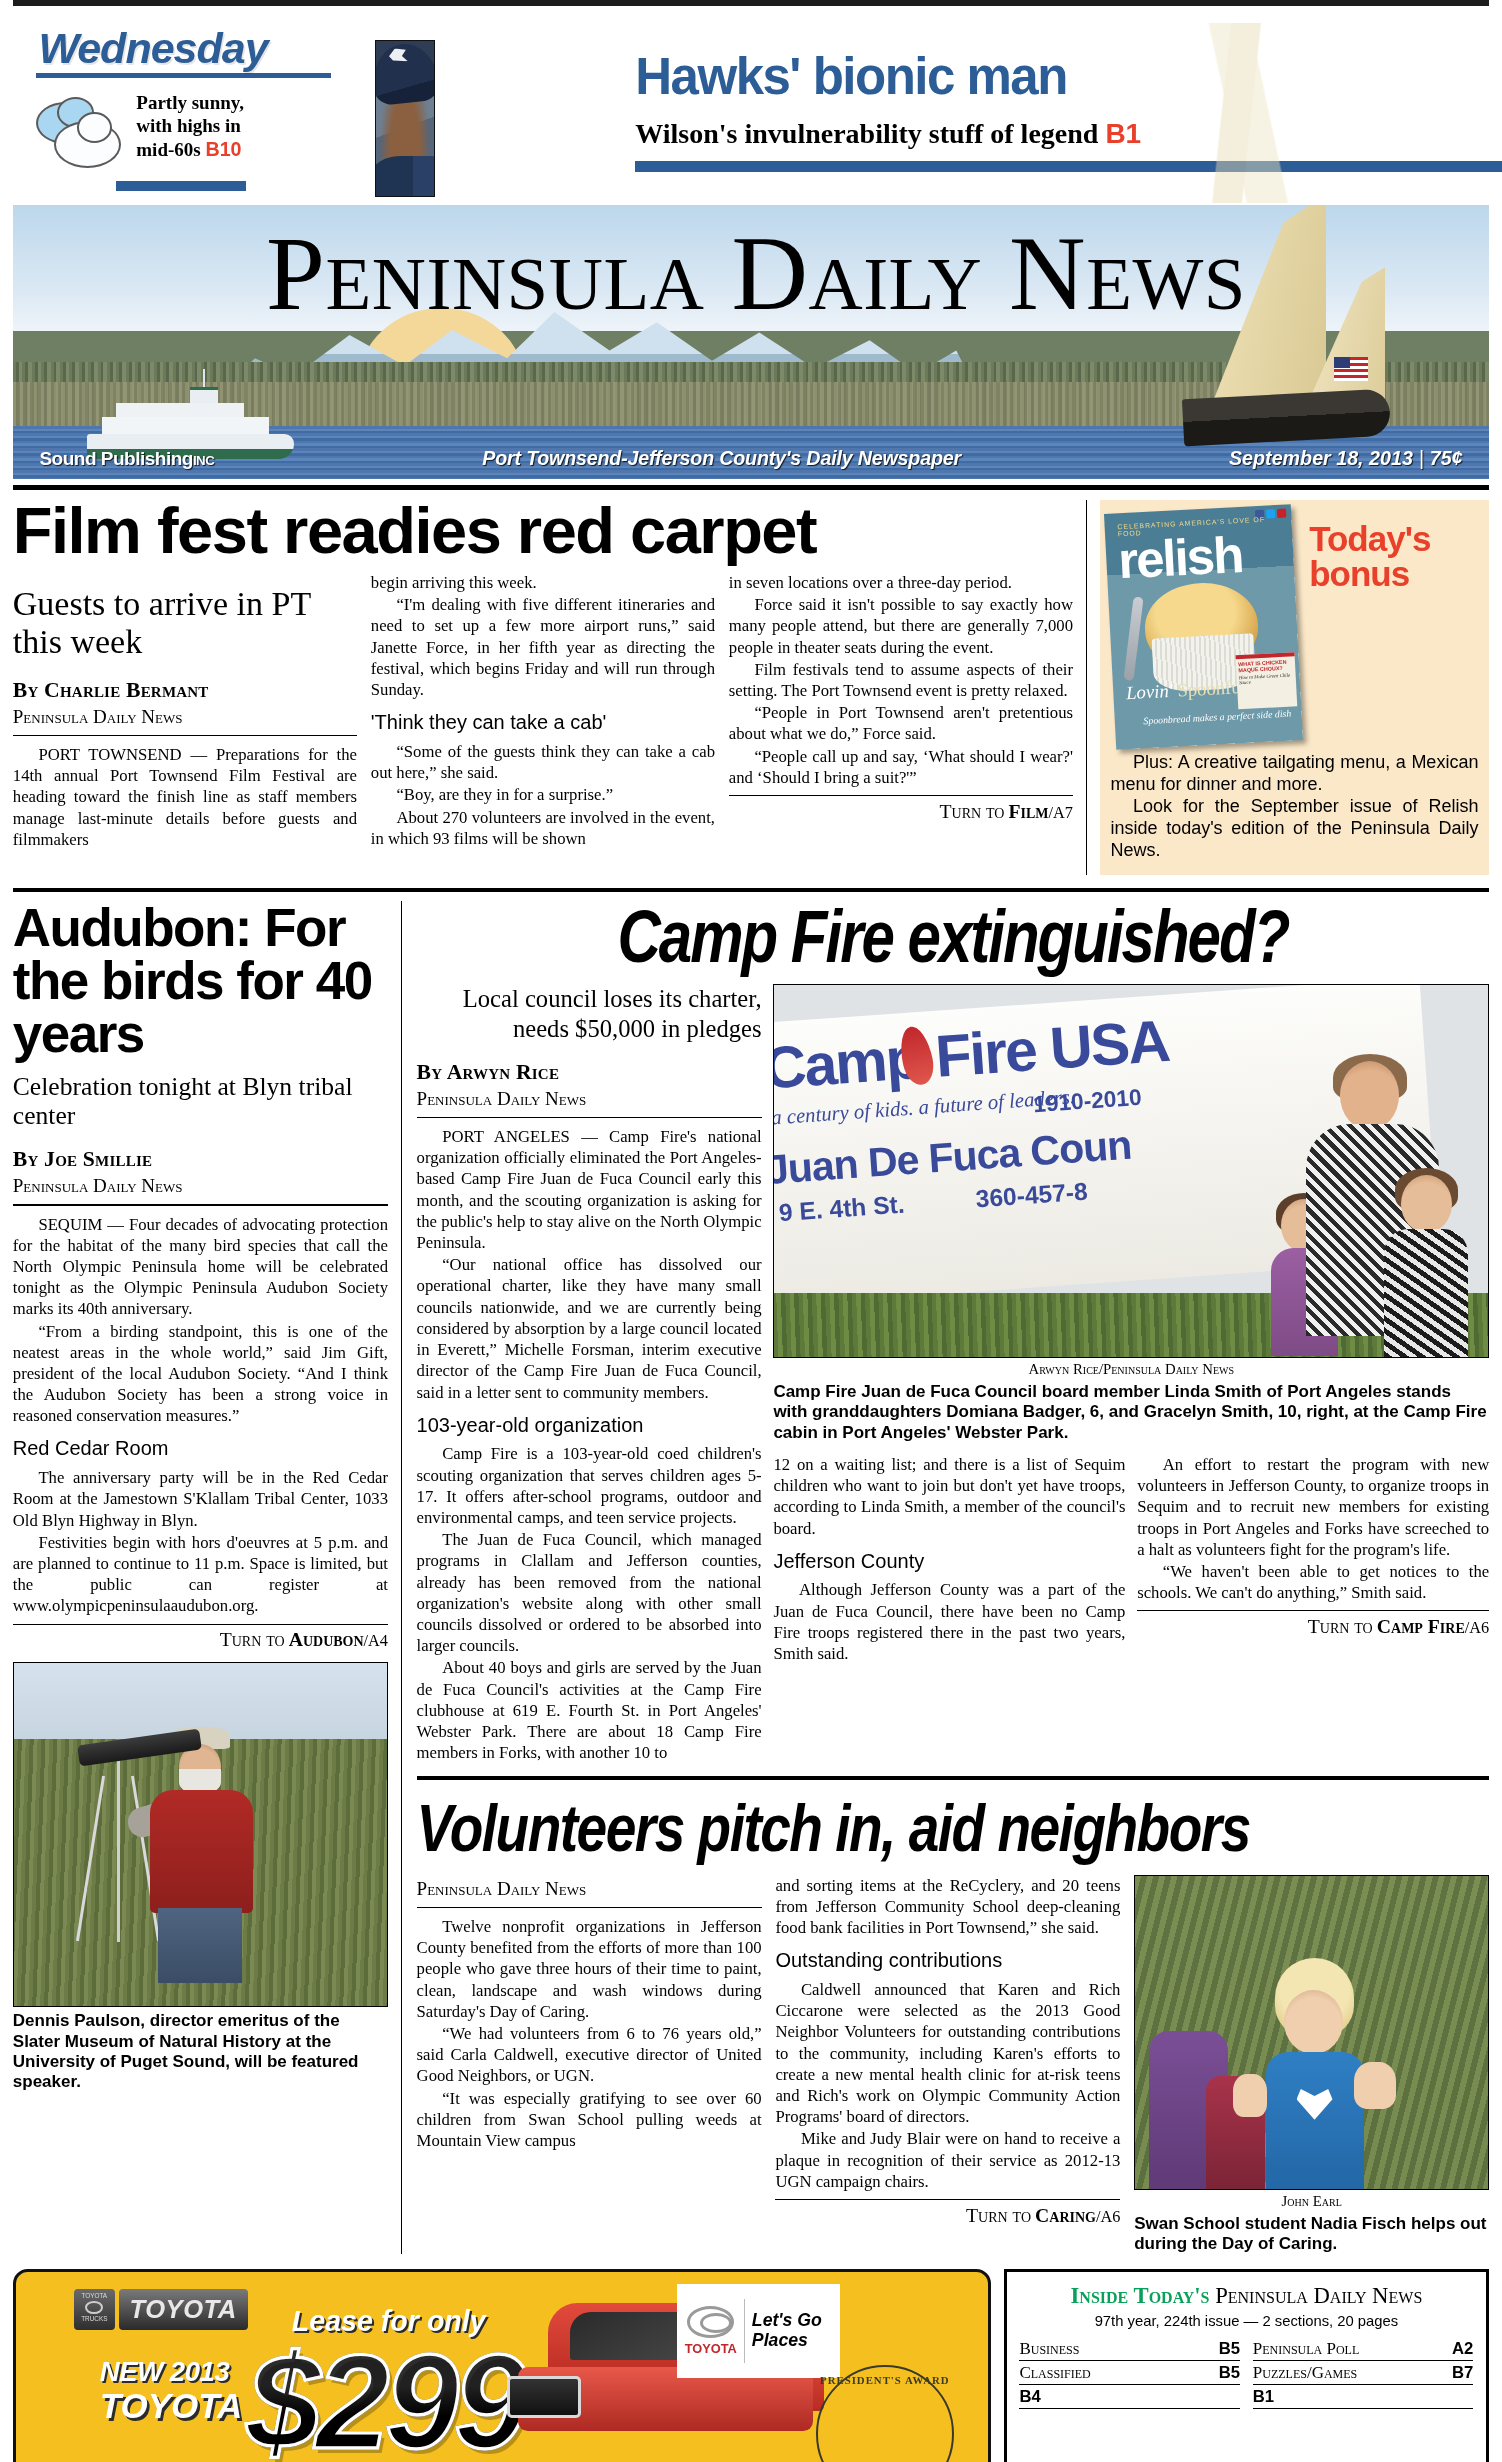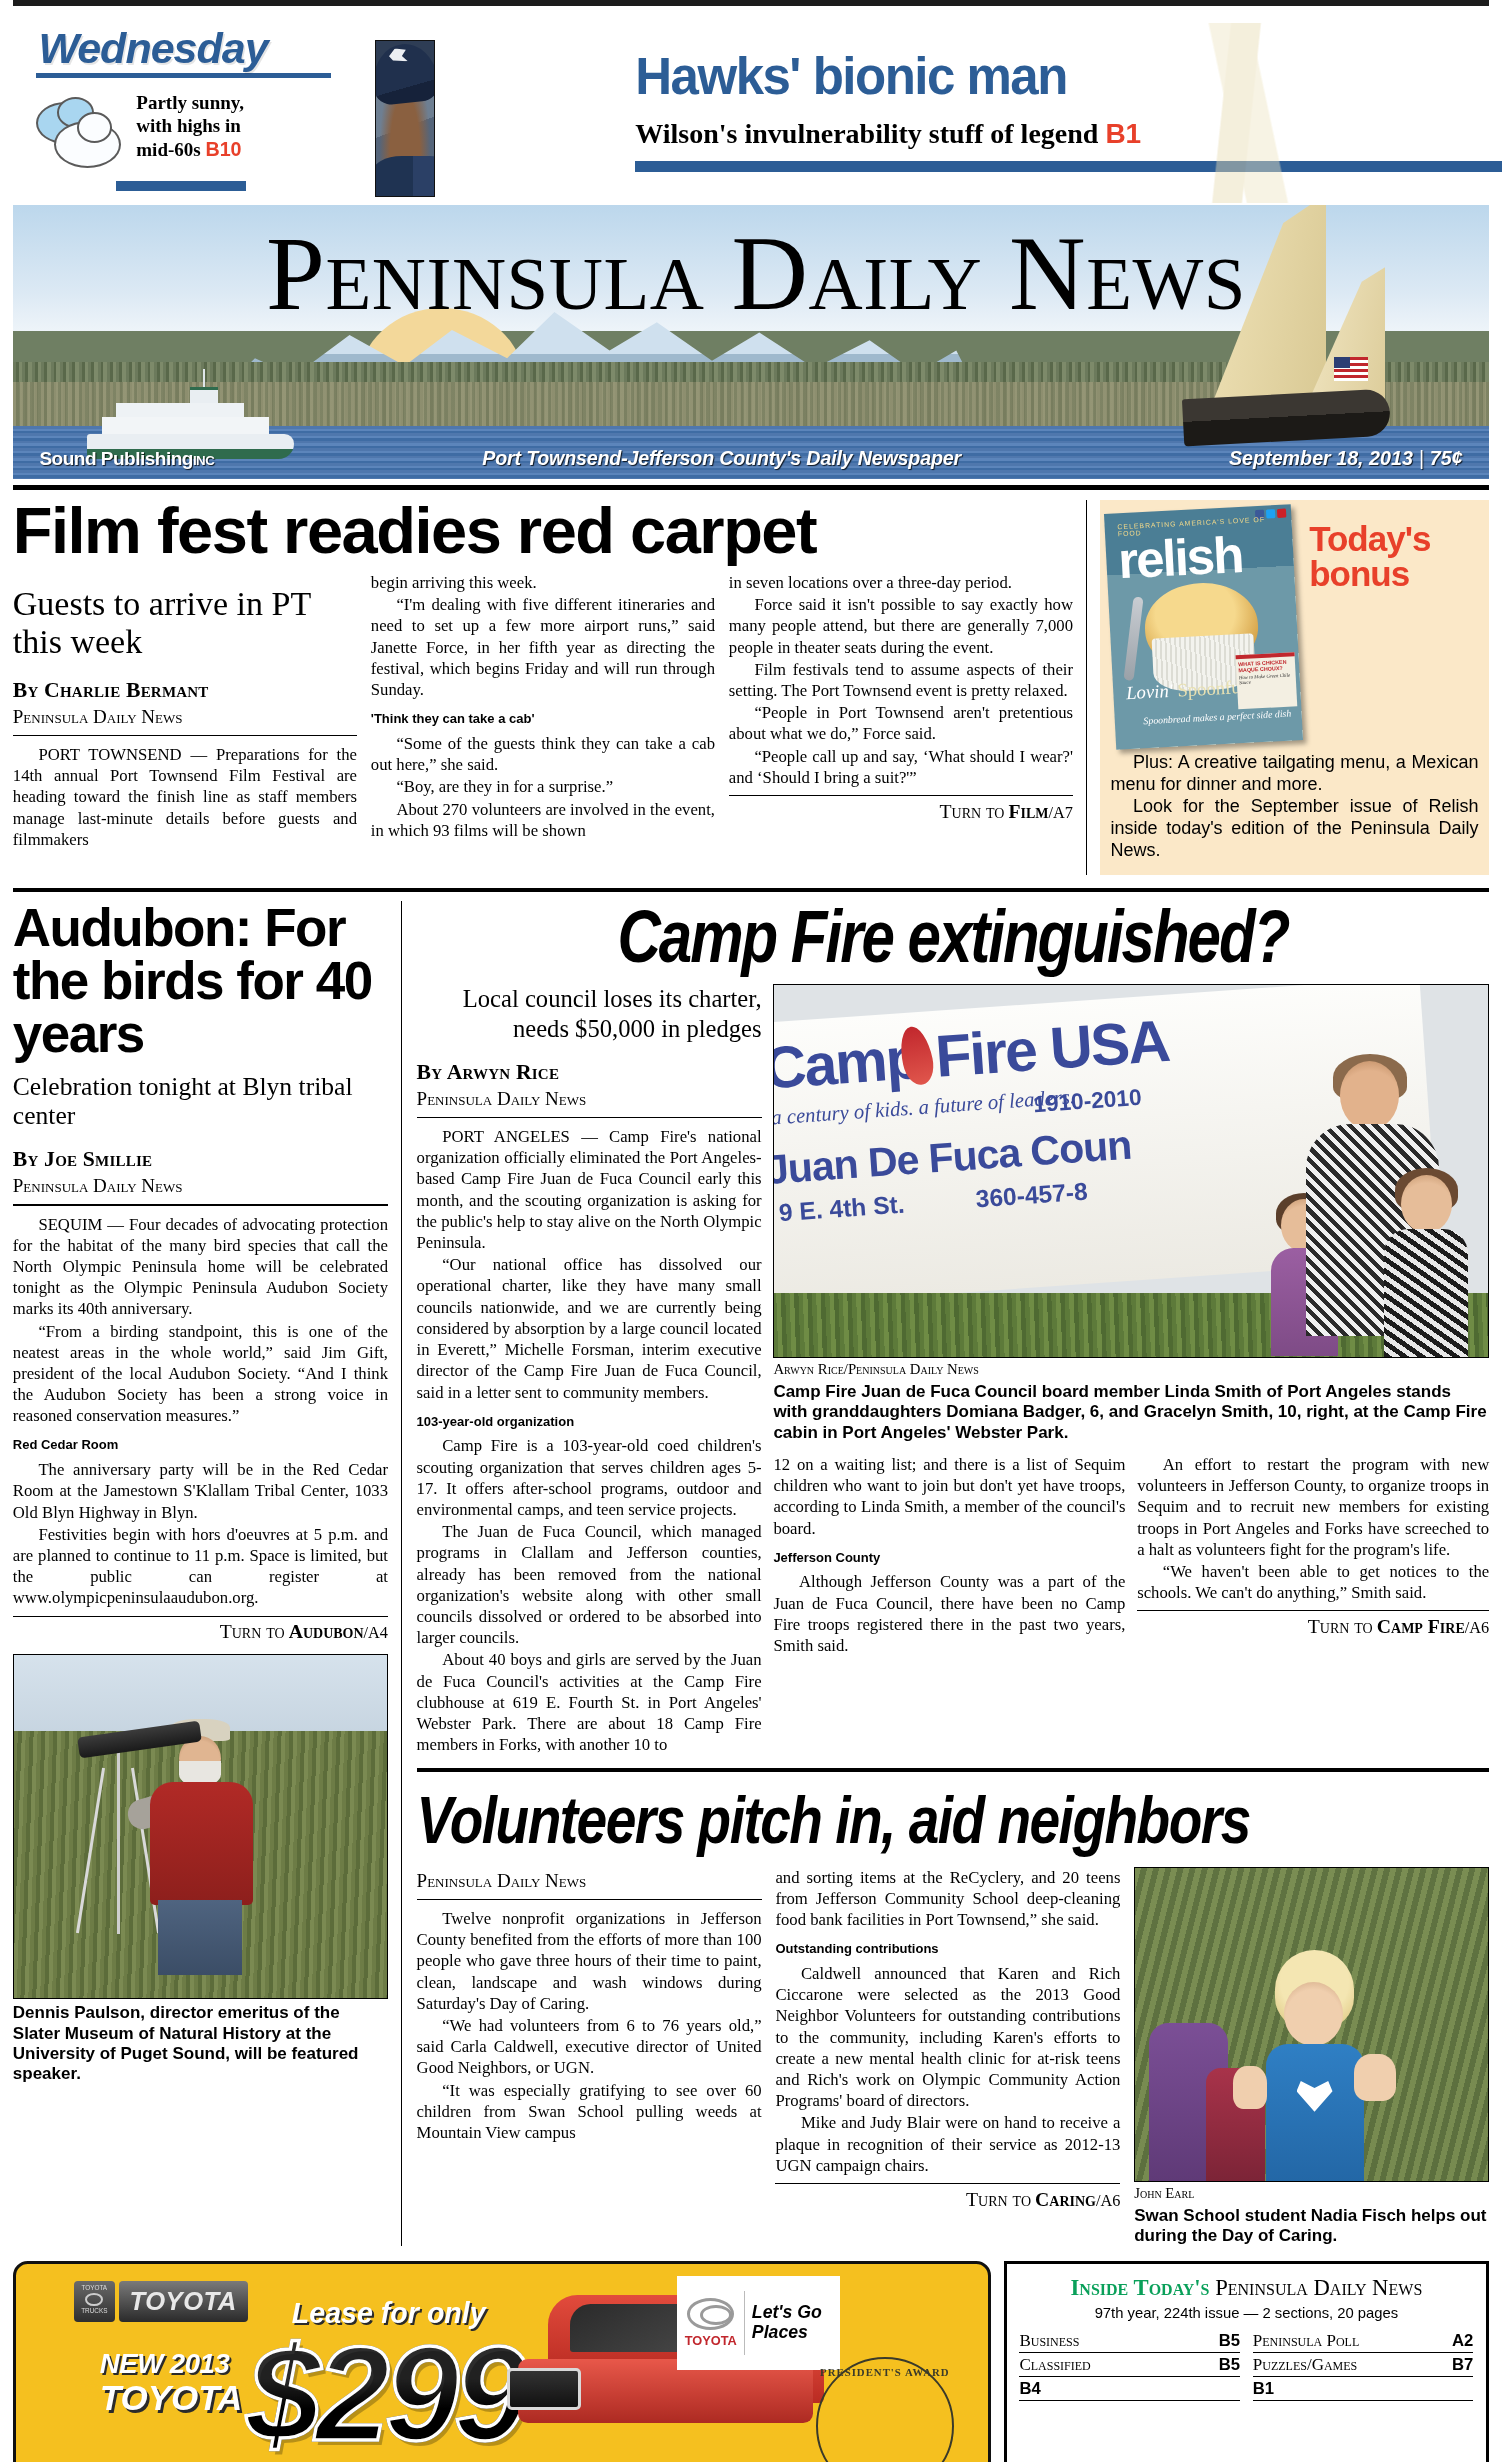--- a/index.html
+++ b/index.html
@@ -180,22 +180,22 @@
   .credit {
     font-family: "Liberation Serif", serif; font-size: 15.8px; margin-top: 3px;
   }
   .credit .sc { font-size: 19px; }
   .byrule { height: 1.5px; background:#000; margin: 6.9px 0 7.9px 0; }
 
   .bodytext { font-family: "Liberation Serif", serif; font-size: 16.7px; line-height: 1.27; text-align: justify; }
   .bodytext p { text-indent: 25.6px; margin-bottom: 1px; }
   .bodytext p.noind { text-indent: 0; }
   .subhead {
-    font-family: "Liberation Sans", sans-serif; font-weight: bold;
-    font-size: 13px; margin: 10.8px 0 6.9px 0;
+    font-family: "Liberation Sans", sans-serif; font-weight: normal;
+    font-size: 20px; margin: 10.8px 0 6.9px 0;
   }
   .turnline {
     font-family: "Liberation Serif", serif; font-size: 16.3px; text-align: right;
     border-top: 1.5px solid #000; margin-top: 6.9px; padding-top: 3.9px;
   }
   .turnline .sc { font-size: 19.7px; }
 
   .cols3 { display:flex; gap: 13.8px; margin-top: 9.8px; }
   .cols3 > div { width: 345px; }
 
@@ -273,21 +273,21 @@
     font-size: 60px; letter-spacing:-2px; line-height: 1; text-align:center;
     transform: scaleY(1.22); transform-origin: top center; margin-bottom: 22.7px;
   }
   .cf-grid { display:flex; gap: 11.8px; }
   .cf-left { width: 345px; }
   .cf-right { flex:1; }
   .cfdeck { font-family:"Liberation Serif",serif; font-size: 24.6px; line-height:1.2; text-align:right; }
 
   .photo { border: 1.5px solid #000; position: relative; overflow:hidden; }
   .photo-credit {
-    font-family:"Liberation Serif",serif; font-size: 12.3px; text-align:left; margin-top: 3px;
+    font-family:"Liberation Serif",serif; font-size: 12.3px; text-align:center; margin-top: 3px;
   }
   .photo-credit .sc { font-size: 14.8px; }
   .photo-cap {
     font-family:"Liberation Sans",sans-serif; font-weight:bold; font-size: 17px;
     line-height:1.2; margin-top: 3.9px;
   }
 
   
   .cf-photo { height: 374px; background:#dfe3e6; }
   .cf-photo .sign {

